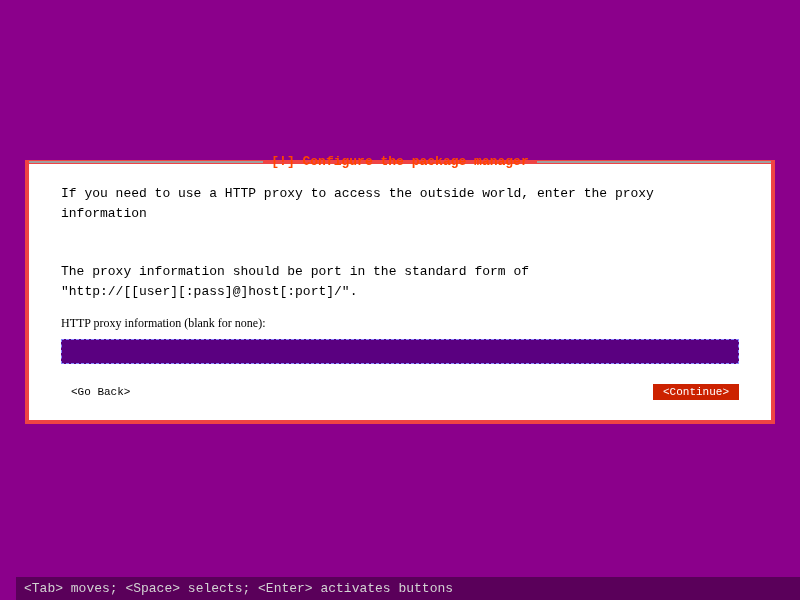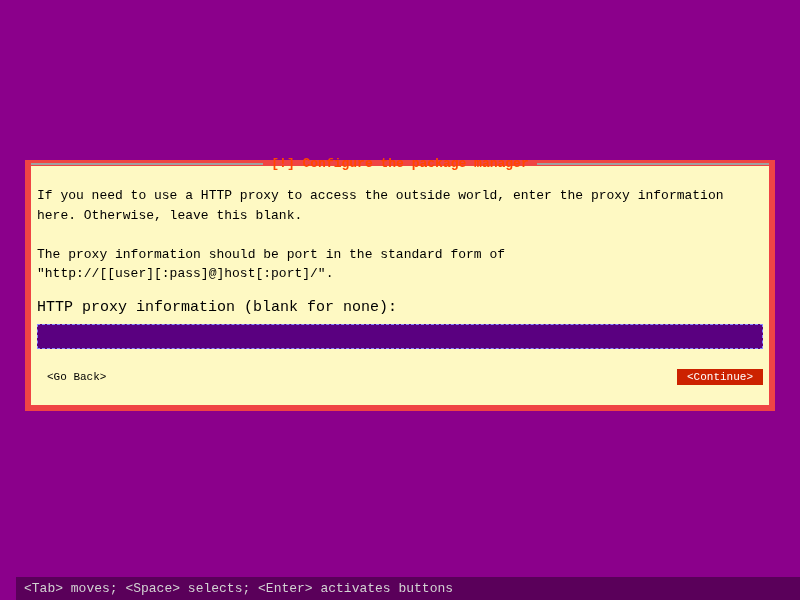--- a/index.html
+++ b/index.html
@@ -16,22 +16,22 @@
       font-size: 13px;
       overflow: hidden;
       position: relative;
     }
 
     #dialog-container {
       position: absolute;
       top: 160px;
       left: 25px;
       right: 25px;
-      background-color: #fef9c3;
-      border: 6px solid #ef4444;
+      background-color: #ffffff;
+      border: 4px solid #ef4444;
       padding: 0;
     }
 
     #dialog-titlebar {
       display: flex;
       align-items: center;
       justify-content: center;
       position: relative;
       top: -10px;
       margin-bottom: -10px;
@@ -46,36 +46,36 @@
     #dialog-title {
       color: #ff4500;
       padding: 0 8px;
       font-family: 'Courier New', Courier, monospace;
       font-size: 13px;
       font-weight: bold;
       white-space: nowrap;
     }
 
     #dialog-content {
-      padding: 15px 6px;
+      padding: 15px 32px;
     }
 
     #description-text {
       color: #000000;
       line-height: 1.5;
       margin-bottom: 15px;
       font-family: 'Courier New', Courier, monospace;
       font-size: 13px;
     }
 
     #proxy-label {
       color: #000000;
       margin-bottom: 8px;
-      font-family: Liberation Mono, monospace;
-      font-size: 15px;
+      font-family: Liberation Serif, serif;
+      font-size: 12px;
     }
 
     #proxy-input-container {
       background-color: #5a0080;
       border: 1px dashed #8888ff;
       padding: 4px 6px;
       margin-bottom: 15px;
     }
 
     #proxy-input {
@@ -136,21 +136,20 @@
 <div id="dialog-container">
   <div id="dialog-titlebar">
     <div class="line"></div>
     <span id="dialog-title">[!] Configure the package manager</span>
     <div class="line"></div>
   </div>
 
   <div id="dialog-content">
     <div id="description-text">
       <span>If you need to use a HTTP proxy to access the outside world, enter the proxy information</span><br>
-      <span>here. Otherwise, leave this blank.</span>
       <br><br>
       <span>The proxy information should be port in the standard form of</span><br>
       <span>"http://[[user][:pass]@]host[:port]/".</span>
     </div>
 
     <div id="proxy-label">HTTP proxy information (blank for none):</div>
 
     <div id="proxy-input-container">
       <input id="proxy-input" type="text" value="" style="">
     </div>

